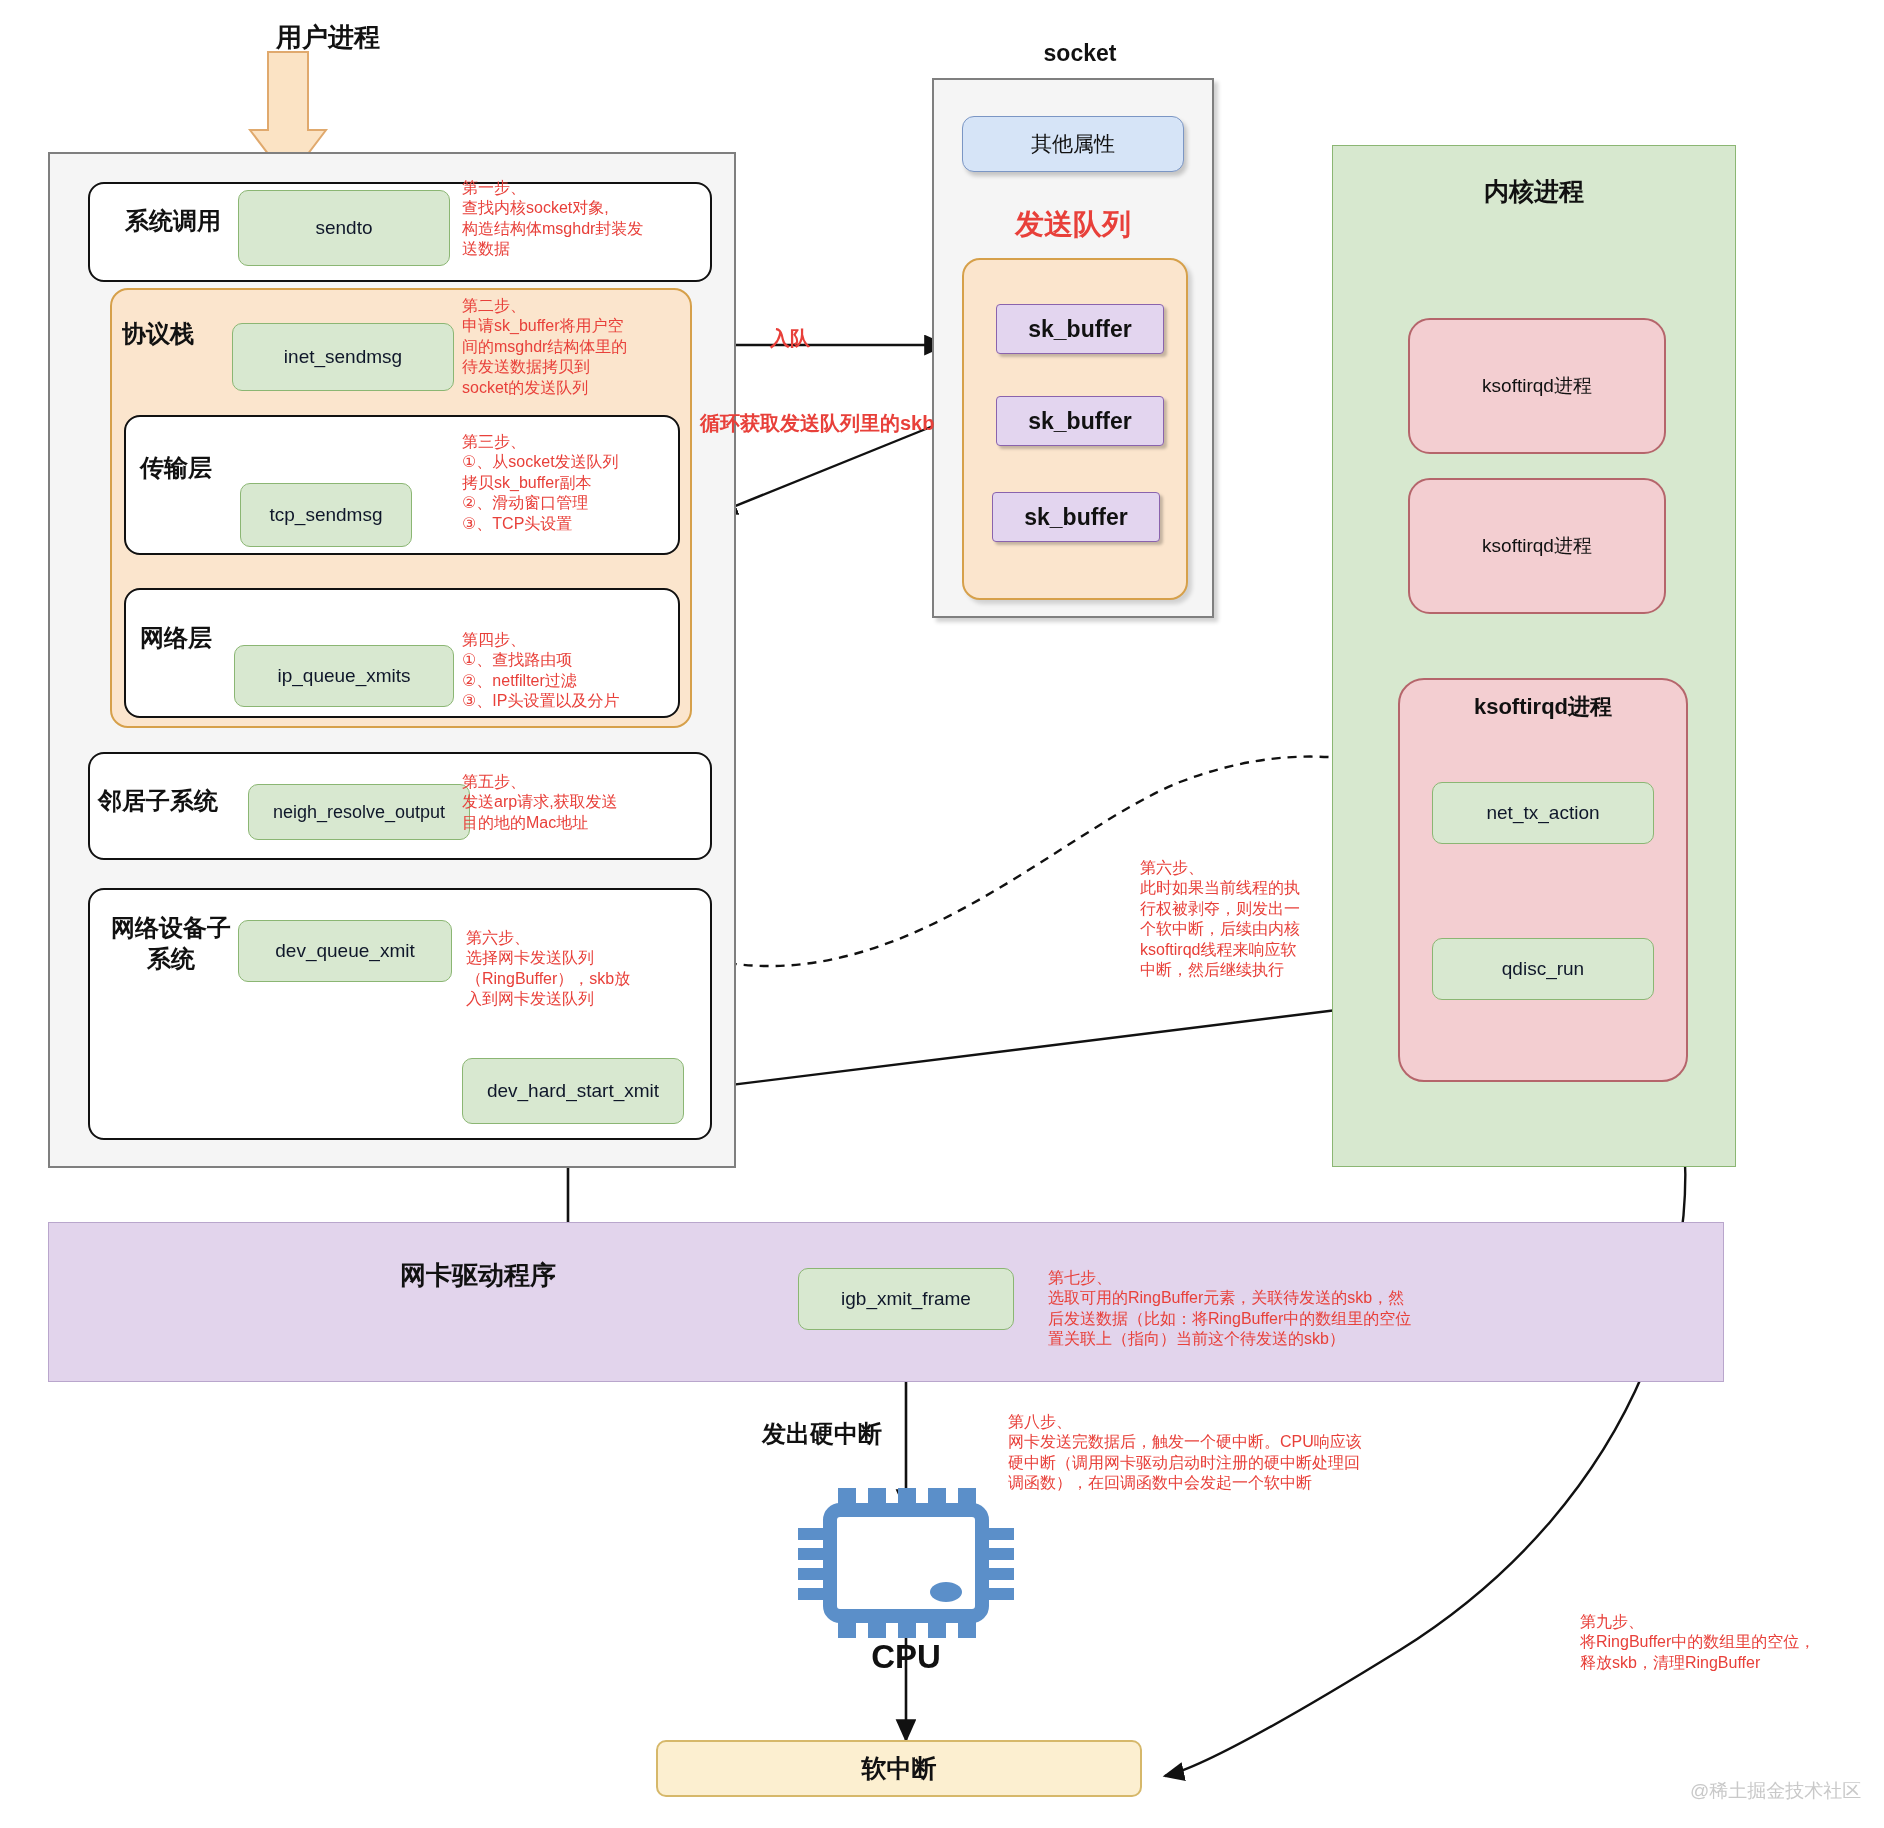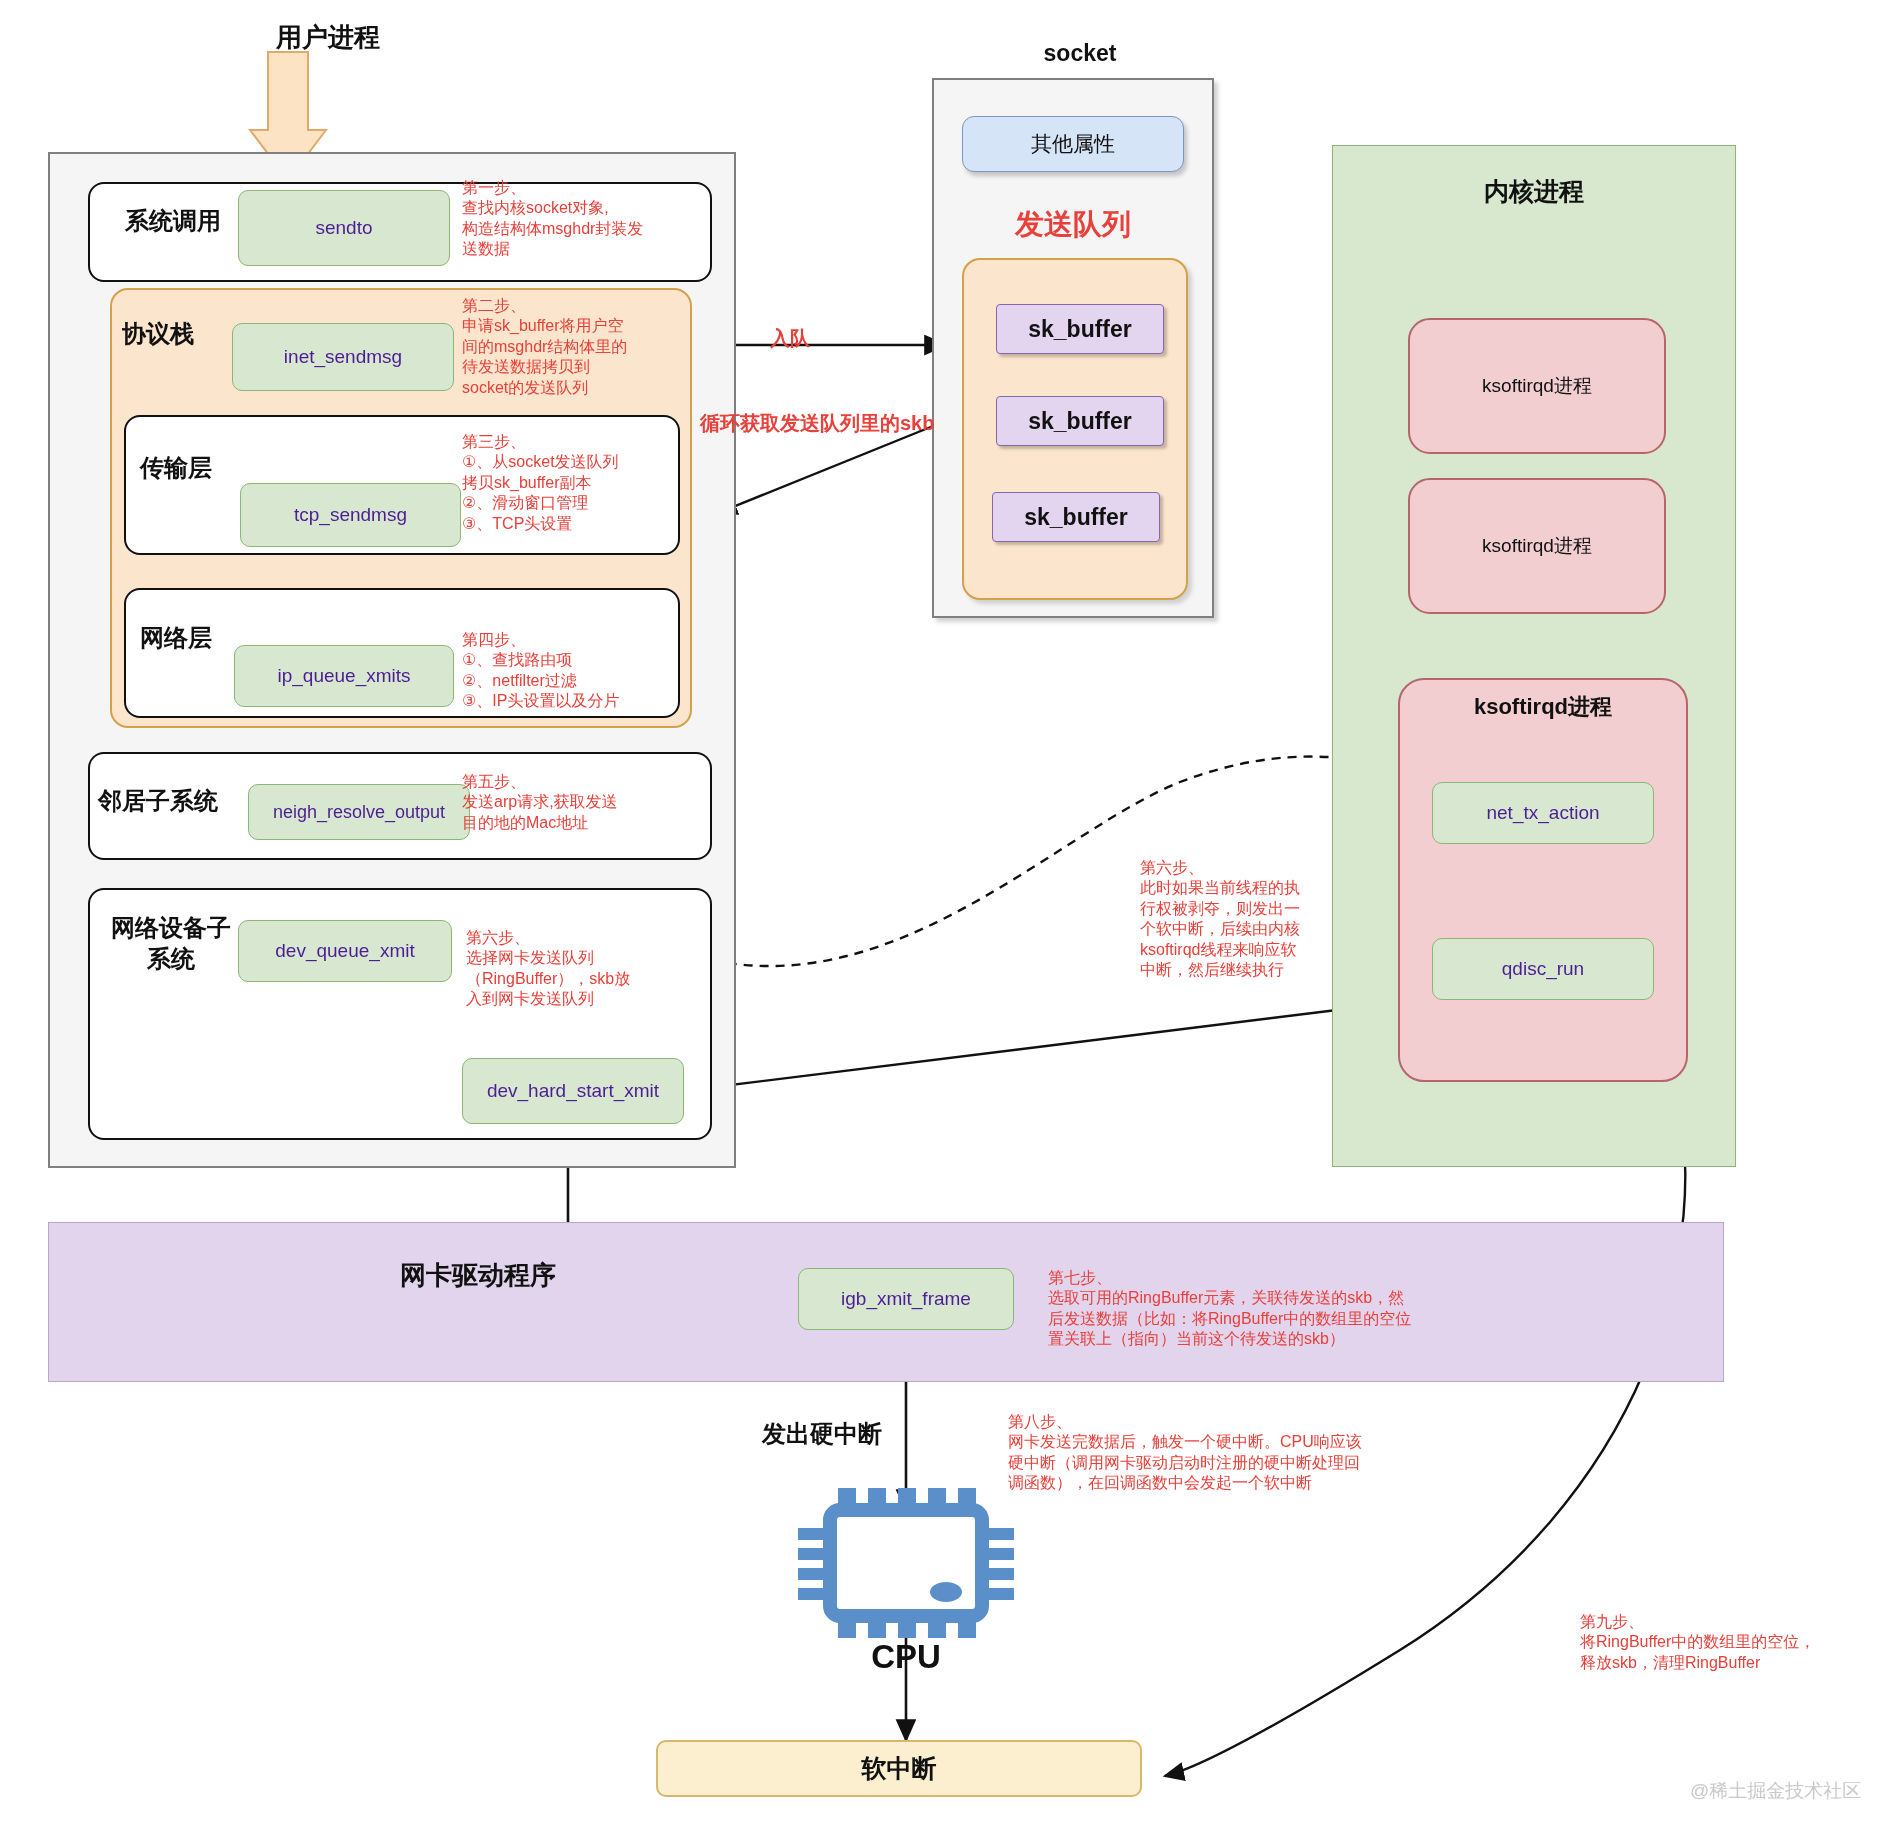--- a/index.html
+++ b/index.html
@@ -3,21 +3,21 @@
 <meta charset="utf-8">
 <style>
   html,body{margin:0;padding:0;background:#ffffff;}
   body{font-family:"Liberation Sans","DejaVu Sans",sans-serif;}
   #canvas{position:relative;width:1884px;height:1828px;background:#fff;overflow:hidden;}
   .abs{position:absolute;box-sizing:border-box;}
 
   
   .panel{border:2px solid #7f7f7f;background:#f5f5f5;}
   .greenbox{background:#d8e8d0;border:1.5px solid #8bb673;border-radius:10px;
-            display:flex;align-items:center;justify-content:center;font-size:19px;color:#4c1d95;}
+            display:flex;align-items:center;justify-content:center;font-size:19px;color:#0f172a;}
   .lbl-title{font-weight:bold;font-size:26px;color:#111;}
   .sec-label{font-weight:bold;font-size:24px;color:#111;}
   .white-sec{background:#ffffff;border:2.5px solid #111;border-radius:16px;}
   .orange-sec{background:#fbe5cd;border:2px solid #d6a04a;border-radius:18px;}
   .note{color:#e8403a;font-size:16px;line-height:1.28;white-space:pre-line;}
   .note-b{color:#e8403a;font-size:20px;font-weight:bold;}
 
   .skb{background:#e3d5ef;border:1.6px solid #8a63ad;border-radius:4px;
        display:flex;align-items:center;justify-content:center;
        font-weight:bold;font-size:23px;color:#111;
@@ -103,21 +103,21 @@
   <div class="abs white-sec" style="left:88px;top:182px;width:624px;height:100px;"></div>
   <div class="abs sec-label" style="left:98px;top:205px;width:150px;text-align:center;">系统调用</div>
   <div class="abs greenbox" style="left:238px;top:190px;width:212px;height:76px;">sendto</div>
 
   <div class="abs orange-sec" style="left:110px;top:288px;width:582px;height:440px;"></div>
   <div class="abs sec-label" style="left:122px;top:318px;">协议栈</div>
   <div class="abs greenbox" style="left:232px;top:323px;width:222px;height:68px;">inet_sendmsg</div>
 
   <div class="abs white-sec" style="left:124px;top:415px;width:556px;height:140px;"></div>
   <div class="abs sec-label" style="left:140px;top:452px;">传输层</div>
-  <div class="abs greenbox" style="left:240px;top:483px;width:221px;height:64px;">tcp_sendmsg</div>
+  <div class="abs greenbox" style="left:240px;top:483px;width:172px;height:64px;">tcp_sendmsg</div>
 
   <div class="abs white-sec" style="left:124px;top:588px;width:556px;height:130px;"></div>
   <div class="abs sec-label" style="left:140px;top:622px;">网络层</div>
   <div class="abs greenbox" style="left:234px;top:645px;width:220px;height:62px;">ip_queue_xmits</div>
 
   <div class="abs white-sec" style="left:88px;top:752px;width:624px;height:108px;"></div>
   <div class="abs sec-label" style="left:98px;top:785px;">邻居子系统</div>
   <div class="abs greenbox" style="left:248px;top:784px;width:222px;height:56px;font-size:18px;">neigh_resolve_output</div>
 
   <div class="abs white-sec" style="left:88px;top:888px;width:624px;height:252px;"></div>

